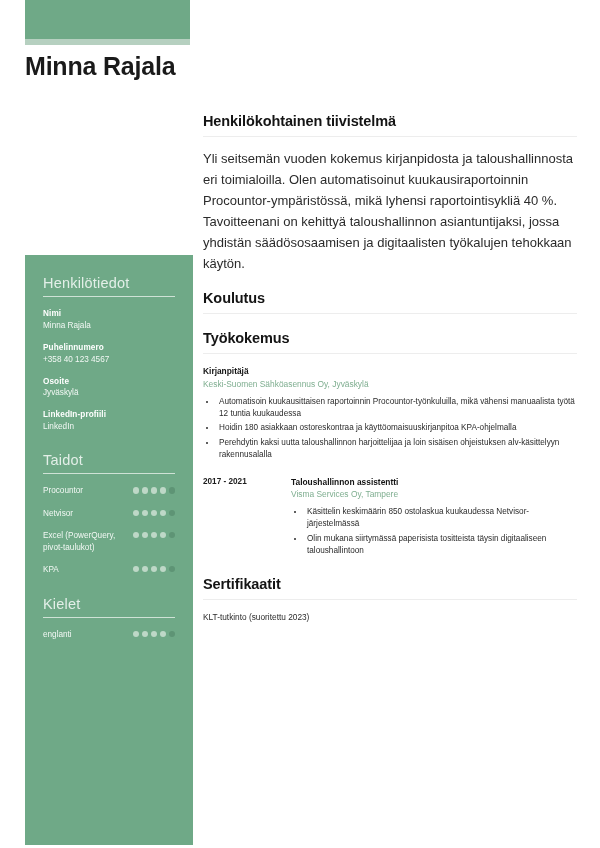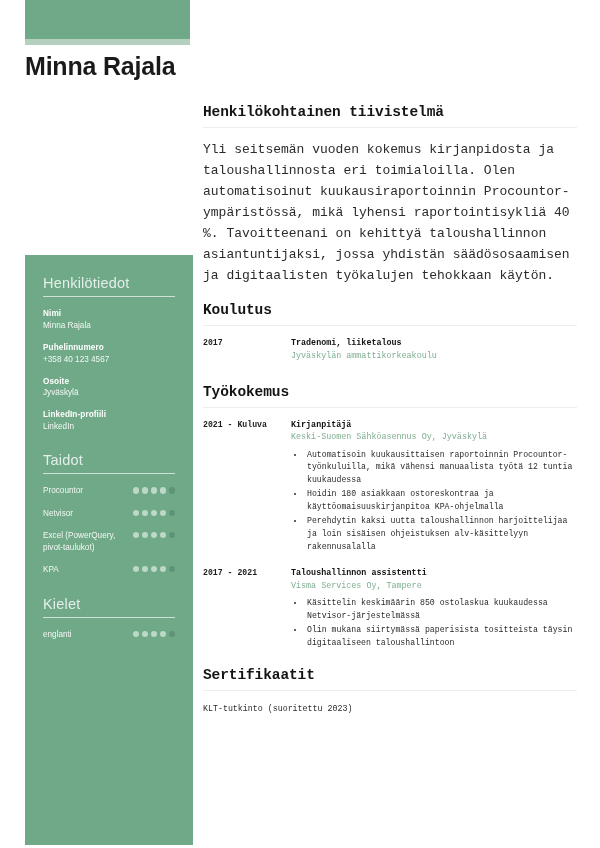--- a/index.html
+++ b/index.html
@@ -124,23 +124,22 @@
   }
 
   .side-gap {
     height: 9px;
   }
 
   
   .main {
     position: absolute;
     left: 203px;
-    top: 104px;
+    top: 113px;
     width: 374px;
-    font-family: Liberation Mono, monospace;
   }
   .section {
     margin-bottom: 16px;
   }
   .sec-heading {
     font-size: 14.5px;
     font-weight: bold;
     color: #141414;
     margin: 0 0 7px 0;
     letter-spacing: -0.1px;
@@ -311,37 +310,27 @@
 
     <section class="section">
       <h2 class="sec-heading">Henkilökohtainen tiivistelmä</h2>
       <div class="sec-rule"></div>
       <p class="summary-text">Yli seitsemän vuoden kokemus kirjanpidosta ja taloushallinnosta eri toimialoilla. Olen automatisoinut kuukausiraportoinnin Procountor-ympäristössä, mikä lyhensi raportointisykliä 40 %. Tavoitteenani on kehittyä taloushallinnon asiantuntijaksi, jossa yhdistän säädösosaamisen ja digitaalisten työkalujen tehokkaan käytön.</p>
     </section>
 
     <section class="section">
       <h2 class="sec-heading">Koulutus</h2>
       <div class="sec-rule"></div>
-      <div id="education-entries">
-          <div class="entry">
-            <div class="entry-date">2017</div>
-            <div class="entry-body">
-              <div class="entry-title">Tradenomi, liiketalous</div>
-              <div class="entry-org">Jyväskylän ammattikorkeakoulu</div>
-            </div>
-          </div>
-        </div>
     </section>
 
     <section class="section">
       <h2 class="sec-heading">Työkokemus</h2>
       <div class="sec-rule"></div>
       <div id="experience-entries">
           <div class="entry">
-            <div class="entry-date">2021 - Kuluva</div>
             <div class="entry-body">
               <div class="entry-title">Kirjanpitäjä</div>
               <div class="entry-org">Keski-Suomen Sähköasennus Oy, Jyväskylä</div>
               <ul class="bullets">
                 <li>Automatisoin kuukausittaisen raportoinnin Procountor-työnkuluilla, mikä vähensi manuaalista työtä 12 tuntia kuukaudessa</li>
                 <li>Hoidin 180 asiakkaan ostoreskontraa ja käyttöomaisuuskirjanpitoa KPA-ohjelmalla</li>
                 <li>Perehdytin kaksi uutta taloushallinnon harjoittelijaa ja loin sisäisen ohjeistuksen alv-käsittelyyn rakennusalalla</li>
               </ul>
             </div>
           </div>

